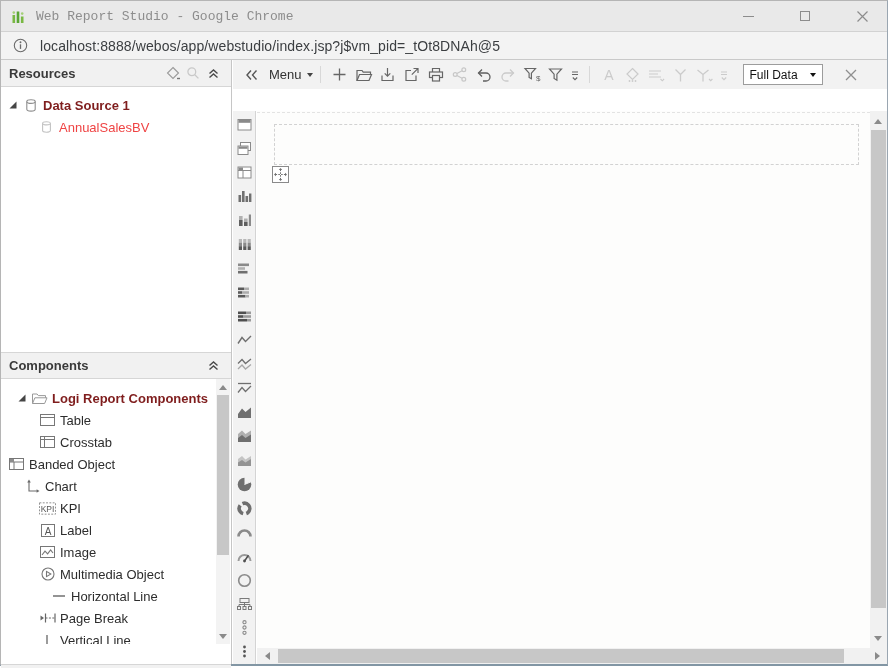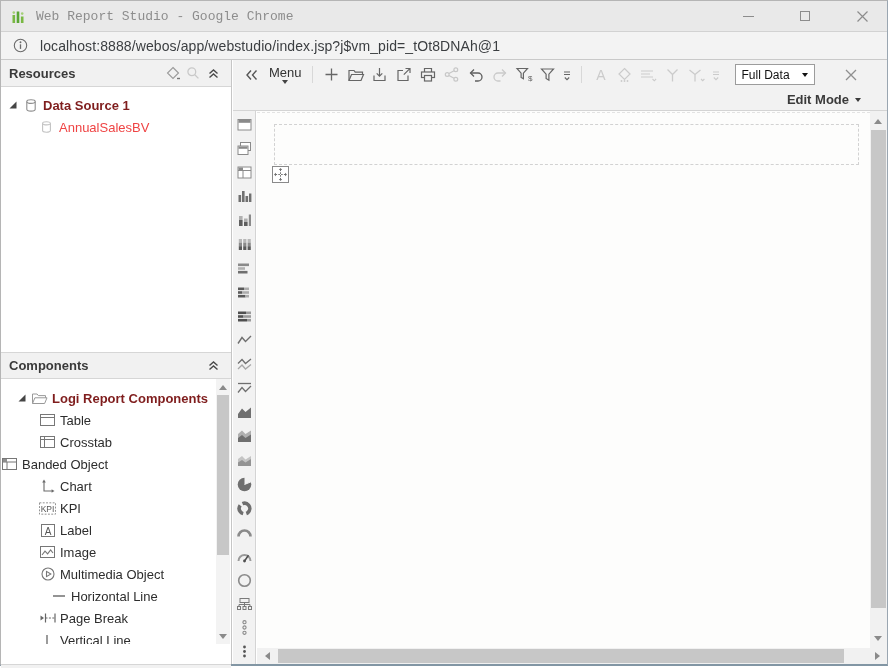--- a/index.html
+++ b/index.html
@@ -99,21 +99,21 @@
   </div>
 
   <div class="abs urlbar">
     <span style="display:flex;">
       <svg width="15" height="15" viewBox="0 0 15 15">
             <circle cx="7.5" cy="7.5" r="6.2" stroke="#6a6a6a" fill="none" stroke-width="1.1"></circle>
             <rect x="6.85" y="6.3" width="1.3" height="4.6" fill="#6a6a6a"></rect>
             <circle cx="7.5" cy="4.2" r="0.95" fill="#6a6a6a"></circle>
           </svg>
     </span>
-    <span class="url">localhost:8888/webos/app/webstudio/index.jsp?j$vm_pid=_tOt8DNAh@1</span>
+    <span class="url">localhost:8888/webos/app/webstudio/index.jsp?j$vm_pid=_tOt8DNAh@5</span>
   </div>
 
   <div class="abs sidebar">
 
     <div class="abs phead" style="left:0;right:0;top:0;height:27px;">
       <span>Resources</span>
       <span class="sp"></span>
       <span class="hicon">
         <svg width="14" height="14" viewBox="0 0 14 14">
               <path d="M7 1.5L12.5 7 7 12.5 1.5 7z" fill="none" stroke="#9a9a9a" stroke-width="1.1"></path>
@@ -193,31 +193,31 @@
       </div>
       <div class="trow" style="padding-left:38px;">
         <span class="cicon">
               <svg width="15" height="12" viewBox="0 0 15 12">
                 <rect x="0.5" y="0.5" width="14" height="11" fill="#fff" stroke="#777"></rect>
                 <path d="M0.5 3.5h14M4.5 0.5v11" stroke="#777"></path>
               </svg>
             </span>
         <span>Crosstab</span>
       </div>
-      <div class="trow" style="">
+      <div class="trow" style="margin-left:7px;">
         <span class="cicon">
               <svg width="15" height="12" viewBox="0 0 15 12">
                 <rect x="0.5" y="0.5" width="14" height="11" fill="#fff" stroke="#777"></rect>
                 <path d="M0.5 4h14M5 4v7.5" stroke="#777"></path>
                 <rect x="1" y="1" width="4" height="3" fill="#8d8d8d"></rect>
               </svg>
             </span>
         <span>Banded Object</span>
       </div>
-      <div class="trow" style="padding-left:38px;">
+      <div class="trow" style="padding-left:23px;">
         <span class="cicon">
               <svg width="15" height="14" viewBox="0 0 15 14">
                 <path d="M4 3v9h8" fill="none" stroke="#6b6b6b" stroke-width="1.1"></path>
                 <path d="M4 0.5L2.2 3.4h3.6z" fill="#6b6b6b"></path>
                 <path d="M14.5 12l-2.9-1.8v3.6z" fill="#6b6b6b"></path>
               </svg>
             </span>
         <span>Chart</span>
       </div>
       <div class="trow" style="padding-left:38px;">
@@ -309,21 +309,21 @@
       </span>
     </div>
   </div>
 
   <div class="abs toolbar">
     <span class="tbtn">
       <svg width="13" height="12" viewBox="0 0 13 12">
             <path d="M6 1.5L2 6l4 4.5M11.5 1.5L7.5 6l4 4.5" fill="none" stroke="#555" stroke-width="1.4"></path>
           </svg>
     </span>
-    <span class="tbtn" style="min-width:0;flex-direction:column;">
+    <span class="tbtn" style="min-width:0;">
       <span class="menu-label">Menu</span>
       <span class="caret-dn"></span>
     </span>
     <span class="tsep"></span>
     <span class="tbtn">
           <svg width="17" height="17" viewBox="0 0 17 17">
             <path d="M8.5 2.5v12M2.5 8.5h12" stroke="#666" stroke-width="1.3" fill="none"></path>
           </svg>
         </span>
     <span class="tbtn">
@@ -429,24 +429,20 @@
       <span class="val">Full Data</span>
       <span class="caret-dn" style="border-top-color:#111;"></span>
     </span>
     <span class="tbtn" style="margin-left:auto;margin-right:18px;">
       <svg width="14" height="14" viewBox="0 0 14 14">
             <path d="M2 2l10 10M12 2L2 12" stroke="#8f8f8f" stroke-width="1.3"></path>
           </svg>
     </span>
   </div>
 
-  <div class="abs editstrip">
-    <span class="lbl">Edit Mode</span>
-    <span class="caret-dn" style="border-top-color:#3a3a3a;"></span>
-  </div>
 
   <div class="abs vtoolbar">
     <span class="sbtn">
           <svg width="17" height="17" viewBox="0 0 17 17">
             <rect x="2" y="3.5" width="13" height="10.5" fill="#fff" stroke="#8a8a8a"></rect>
             <rect x="2.5" y="4" width="12" height="2.8" fill="#8a8a8a"></rect>
           </svg>
         </span>
     <span class="sbtn">
           <svg width="17" height="17" viewBox="0 0 17 17">

